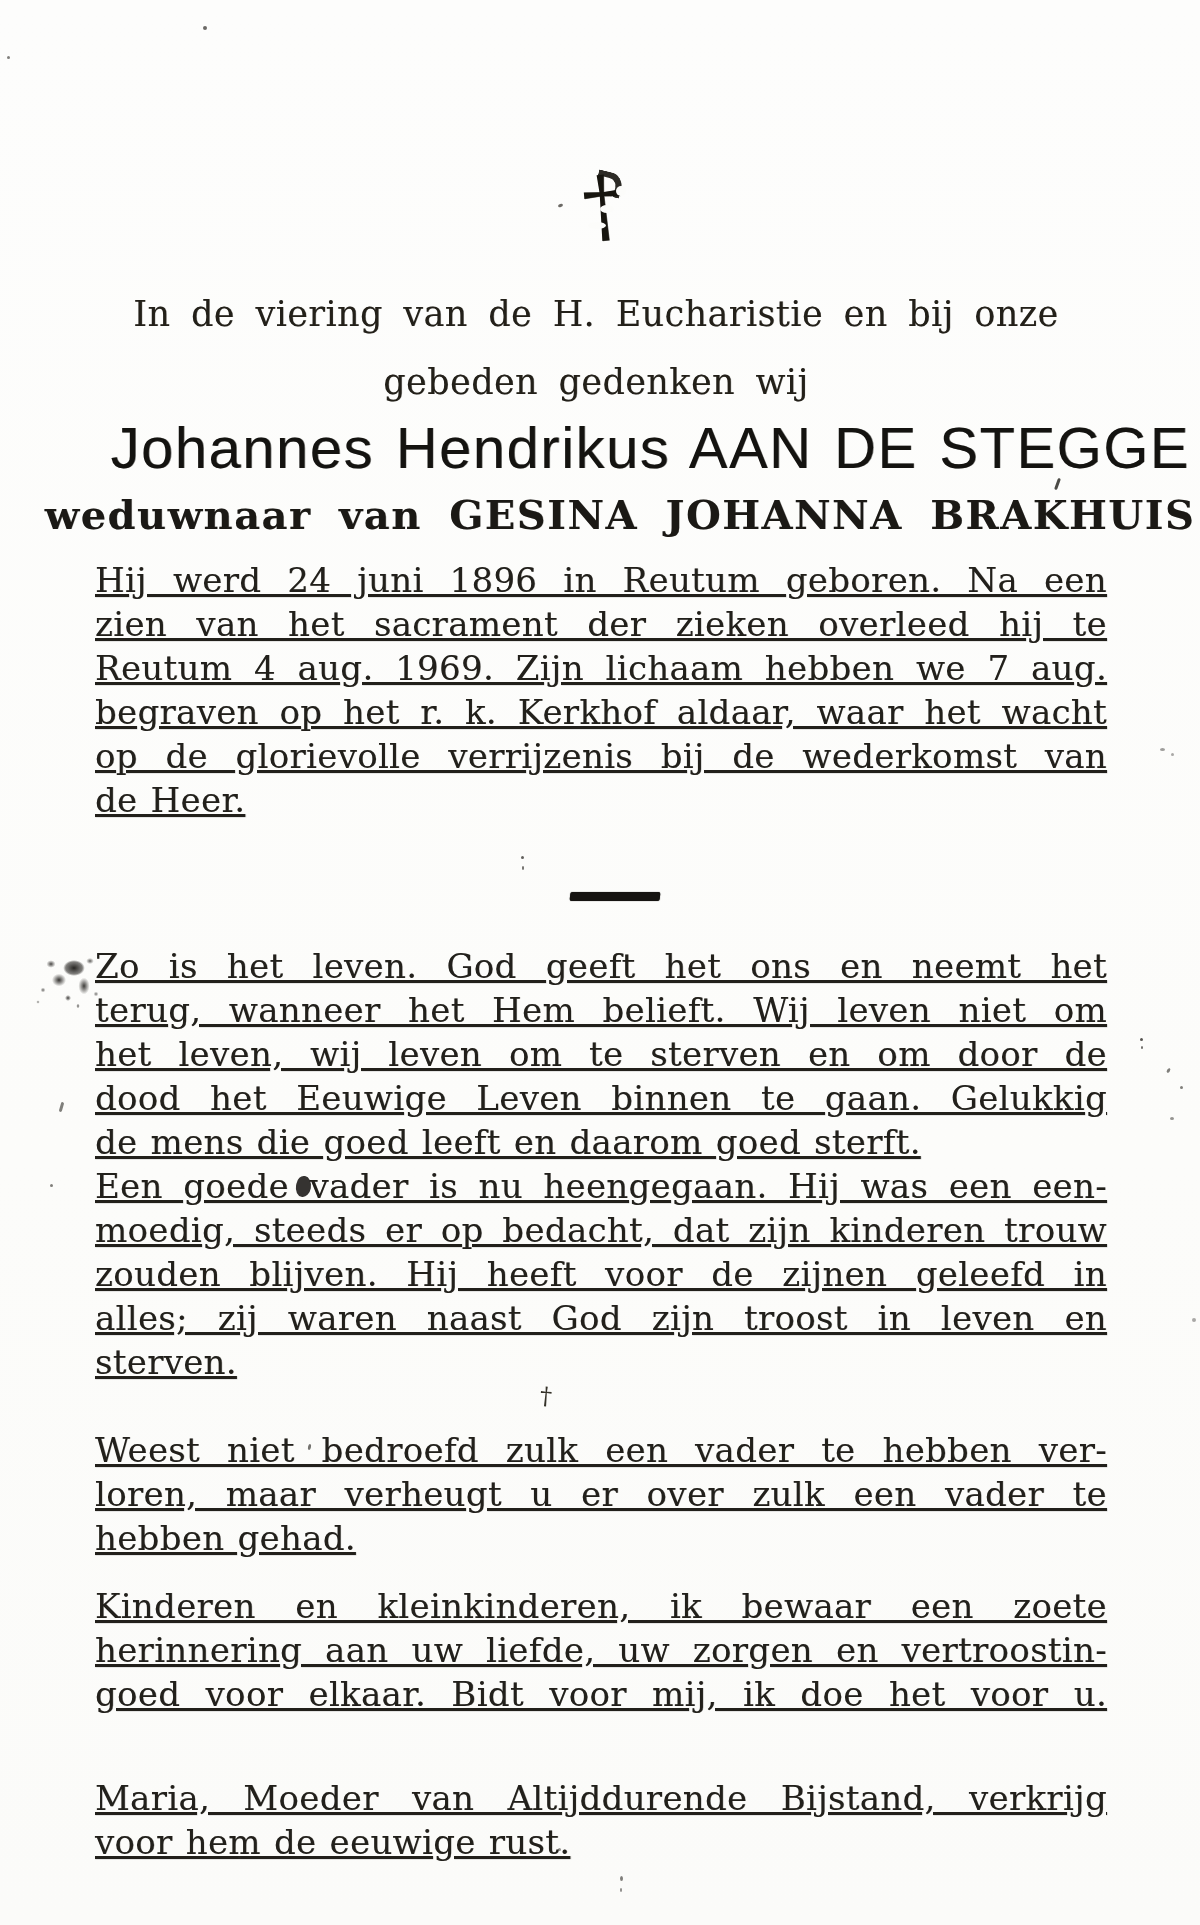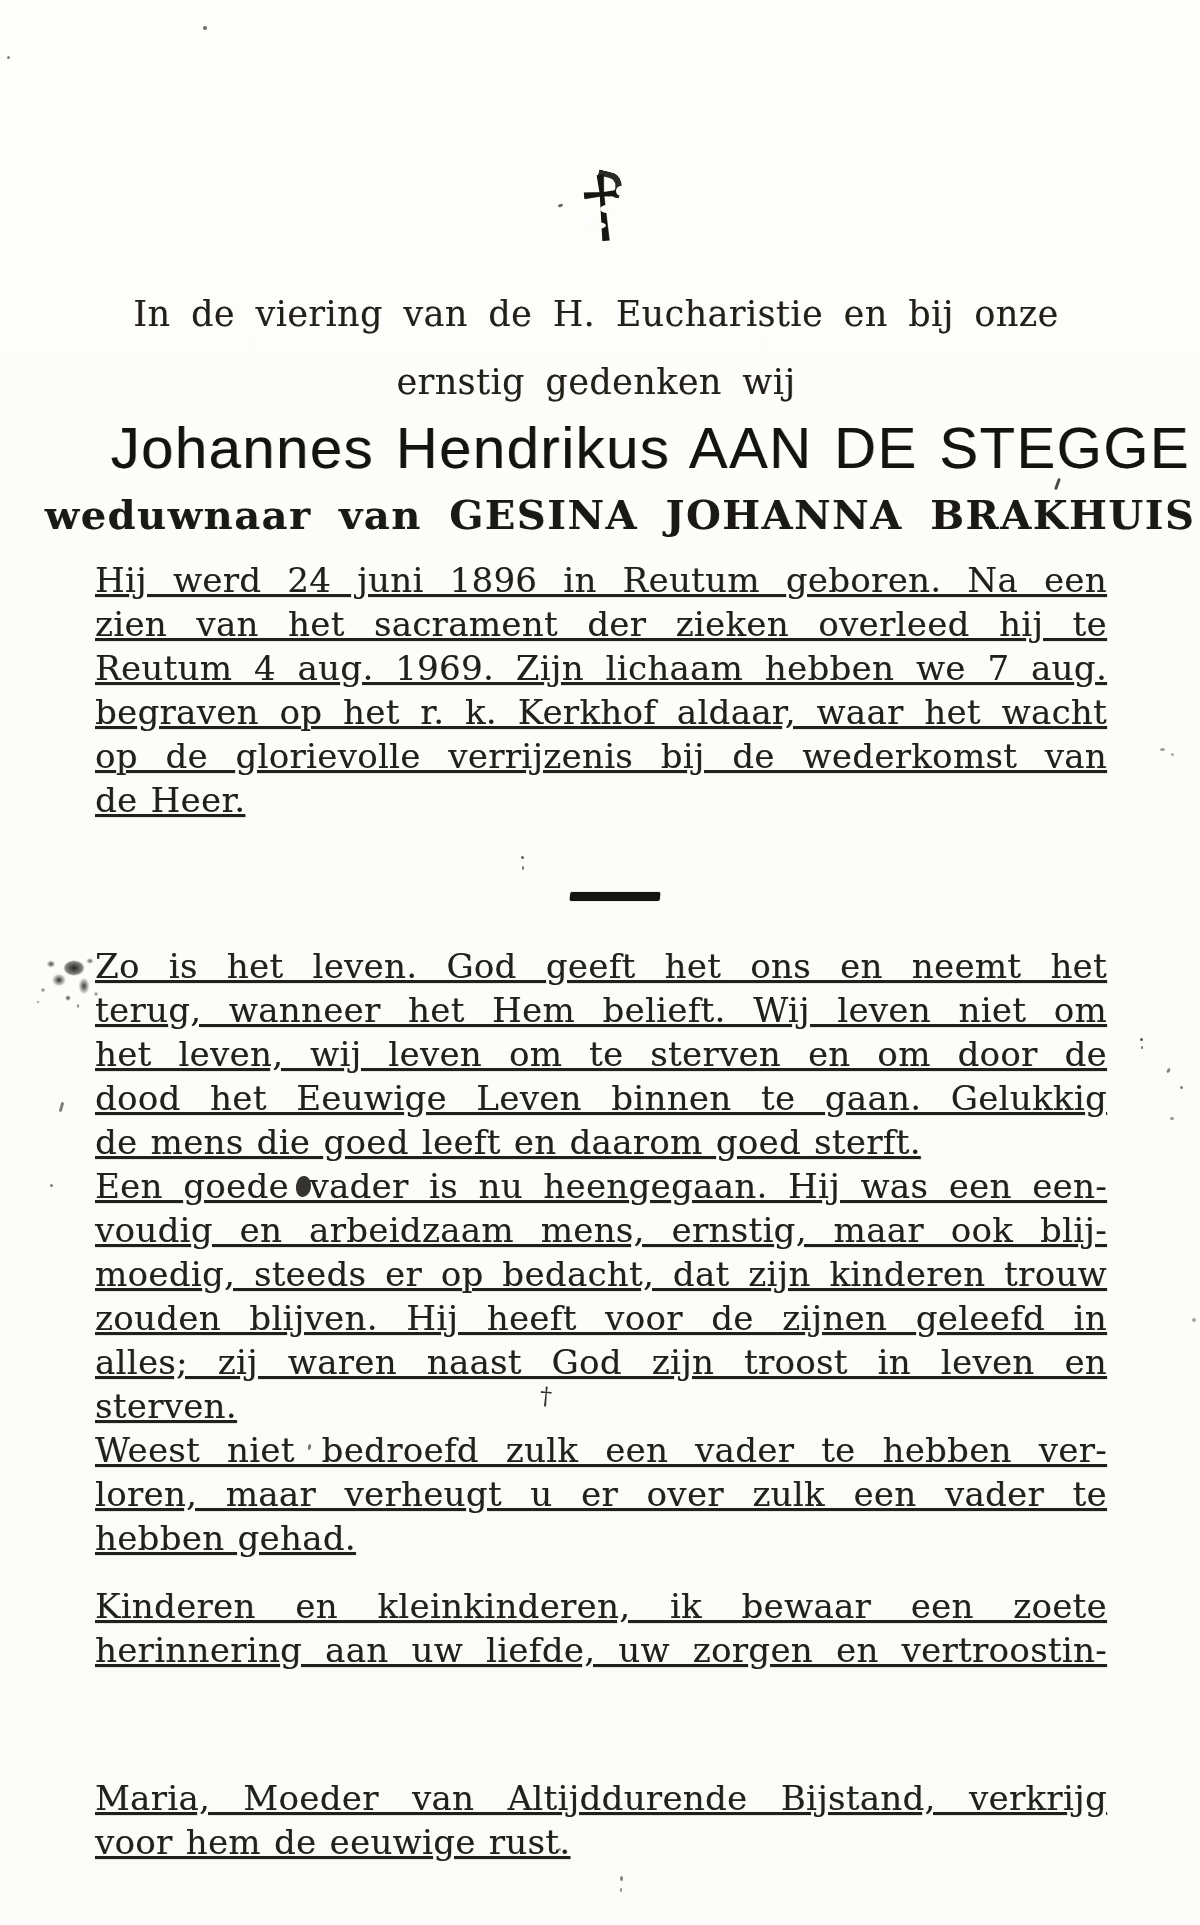--- a/index.html
+++ b/index.html
@@ -125,21 +125,21 @@
 <div class="page">
 
   <div class="cross ink">†</div>
   <div class="cross-hook"></div>
   <span class="erode" style="left:600px; top:205px; width:14px; height:8px;"></span>
   <span class="erode" style="left:588px; top:222px; width:18px; height:7px;"></span>
   <span class="erode" style="left:616px; top:186px; width:10px; height:10px;"></span>
 
   <div class="intro ink">
     <div>In de viering van de H. Eucharistie en bij onze</div>
-    <div>ernstig gedenken wij</div>
+    <div>gebeden gedenken wij</div>
   </div>
 
   <h1 class="name">Johannes Hendrikus AAN DE STEGGE</h1>
   <div class="subtitle ink">weduwnaar van GESINA JOHANNA BRAKHUIS</div>
 
   <div class="para ink" style="top:558px">
       <div class="tline">Hij werd 24 juni 1896 in Reutum geboren. Na een</div>
       <div class="tline">zien van het sacrament der zieken overleed hij te</div>
       <div class="tline">Reutum 4 aug. 1969. Zijn lichaam hebben we 7 aug.</div>
       <div class="tline">begraven op het r. k. Kerkhof aldaar, waar het wacht</div>
@@ -151,34 +151,34 @@
 
   <div class="para ink" style="top:944px">
       <div class="tline">Zo is het leven. God geeft het ons en neemt het</div>
       <div class="tline">terug, wanneer het Hem belieft. Wij leven niet om</div>
       <div class="tline">het leven, wij leven om te sterven en om door de</div>
       <div class="tline">dood het Eeuwige Leven binnen te gaan. Gelukkig</div>
       <div class="tline endline">de mens die goed leeft en daarom goed sterft.</div>
     </div>
   <div class="para ink" style="top:1164px">
       <div class="tline">Een goede vader is nu heengegaan. Hij was een een-</div>
-      <div class="tline">voudig en arbeidzaam mens, ernstig, maar ook blij-</div>
       <div class="tline">moedig, steeds er op bedacht, dat zijn kinderen trouw</div>
       <div class="tline">zouden blijven. Hij heeft voor de zijnen geleefd in</div>
       <div class="tline">alles; zij waren naast God zijn troost in leven en</div>
       <div class="tline endline">sterven.</div>
     </div>
   <div class="para ink" style="top:1428px">
       <div class="tline">Weest niet bedroefd zulk een vader te hebben ver-</div>
       <div class="tline">loren, maar verheugt u er over zulk een vader te</div>
       <div class="tline endline">hebben gehad.</div>
     </div>
   <div class="para ink" style="top:1584px">
       <div class="tline">Kinderen en kleinkinderen, ik bewaar een zoete</div>
       <div class="tline">herinnering aan uw liefde, uw zorgen en vertroostin-</div>
+      <div class="tline">goed voor elkaar. Bidt voor mij, ik doe het voor u.</div>
     </div>
   <div class="para ink" style="top:1776px">
       <div class="tline">Maria, Moeder van Altijddurende Bijstand, verkrijg</div>
       <div class="tline endline">voor hem de eeuwige rust.</div>
     </div>
 
   <div class="smudge"></div>
   <div class="blot"></div>
   <div class="dagger">†</div>
 

